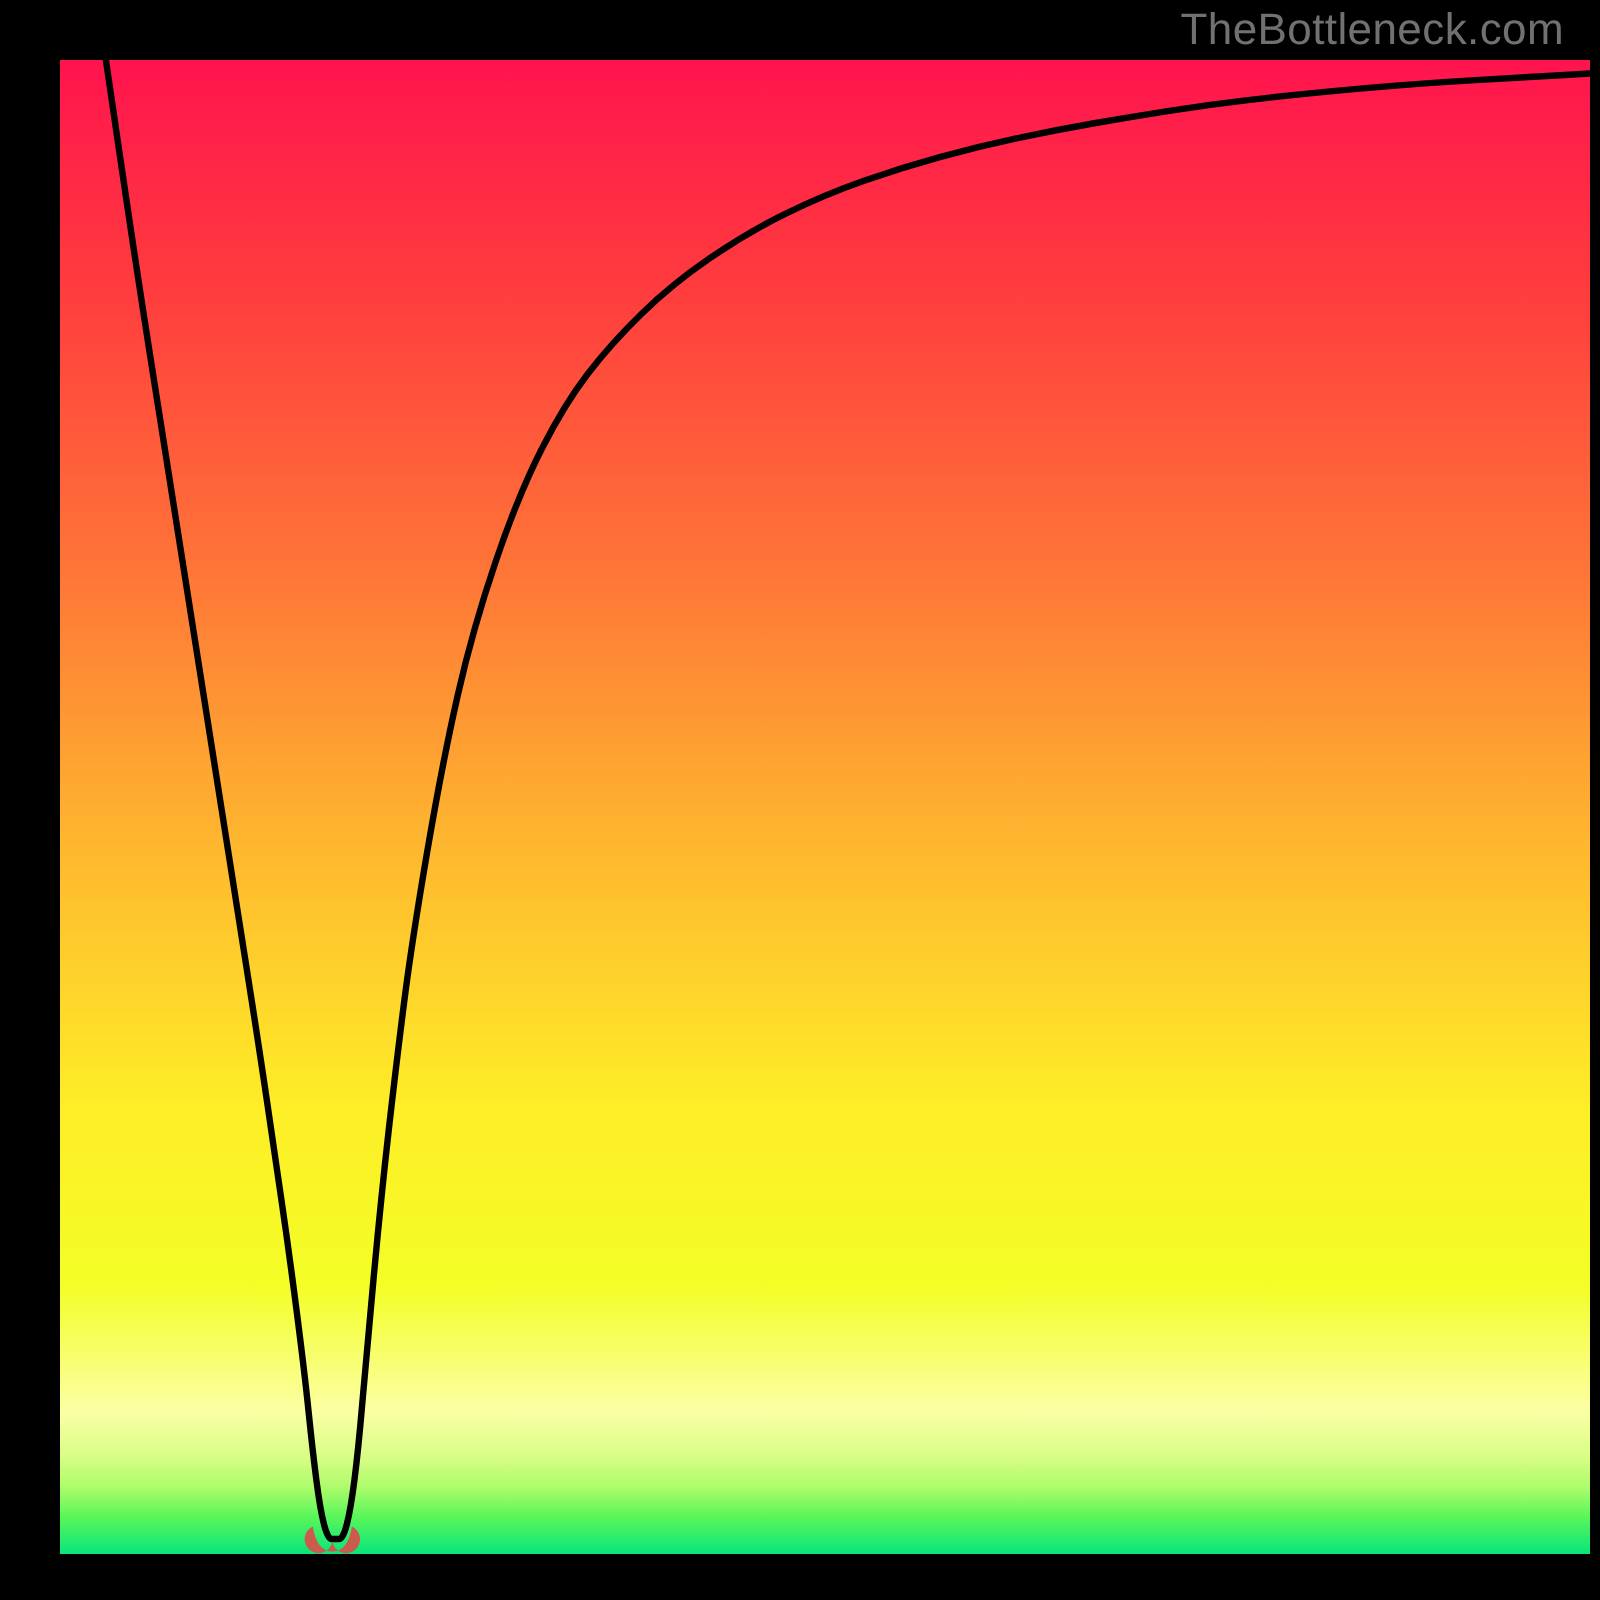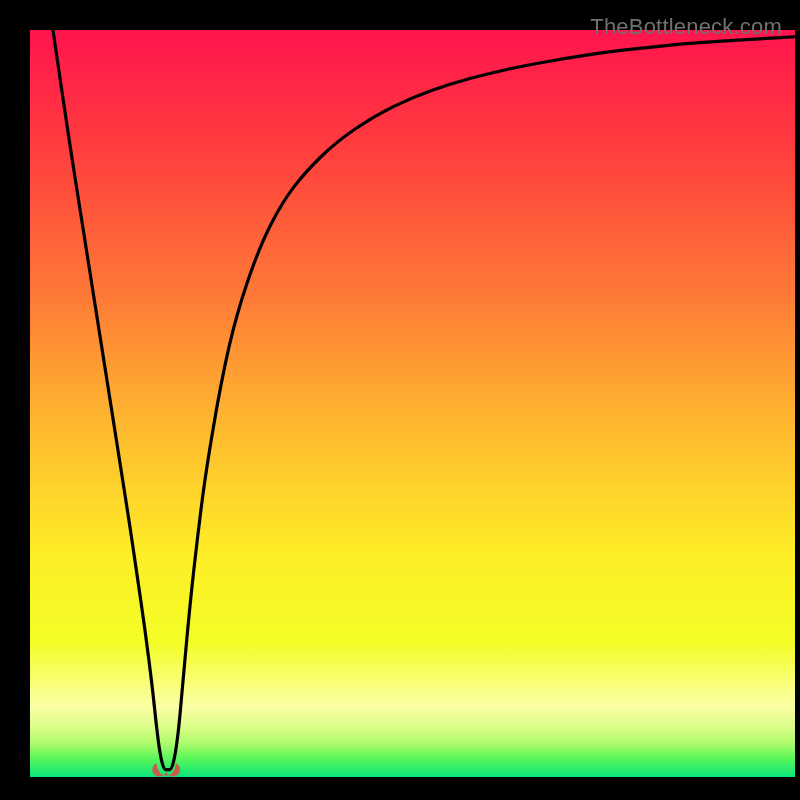--- a/index.html
+++ b/index.html
@@ -11,21 +11,21 @@
     font-family: Arial, Helvetica, sans-serif;
   }
   .frame {
     width: 800px;
     height: 800px;
     background: #000;
     position: relative;
   }
   .watermark {
     position: absolute;
-    top: 14px;
+    top: 2px;
     right: 18px;
     color: #717171;
     font-size: 22px;
     letter-spacing: 0.2px;
     z-index: 20;
   }
   svg {
     display: block;
   }
 </style>

